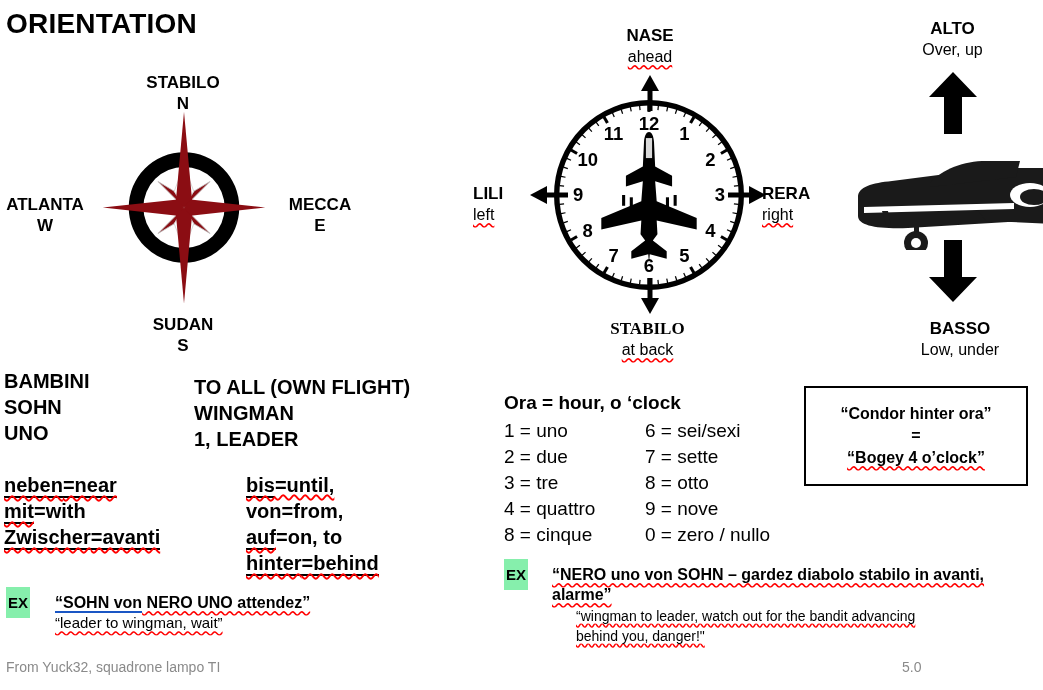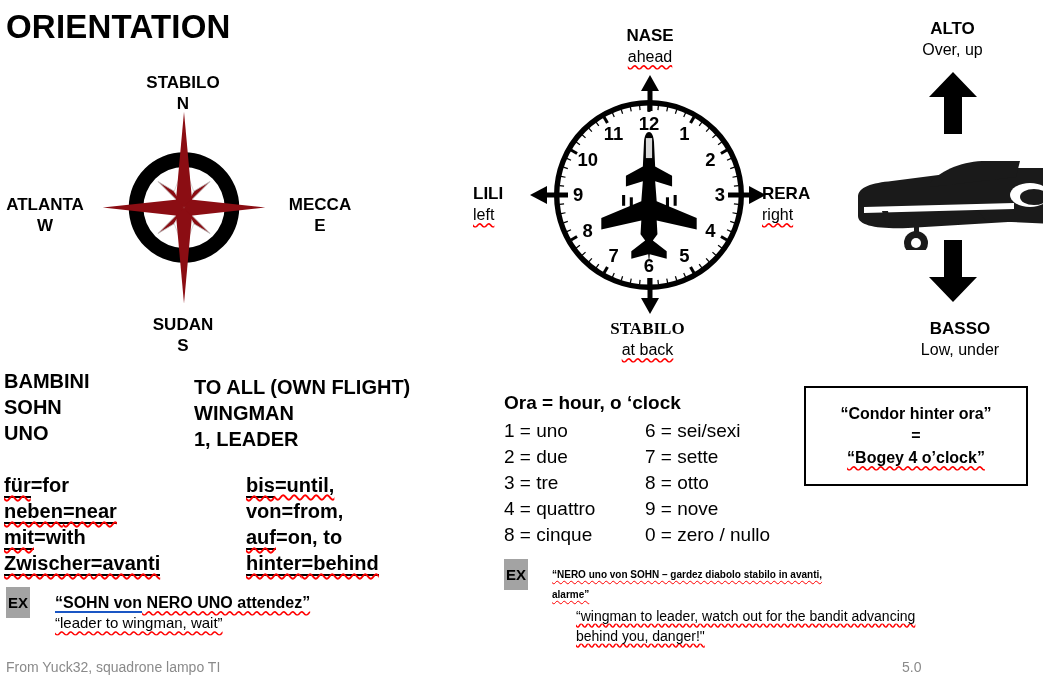--- a/index.html
+++ b/index.html
@@ -9,21 +9,21 @@
     font-family:"Liberation Sans", sans-serif;
     color:#000;
     overflow:hidden;
     position:relative;
   }
   .abs{position:absolute;}
 
   
   #page-title{
     left:6px; top:8px;
-    font-size:33px; font-weight:bold; letter-spacing:.2px;
+    font-size:28px; font-weight:bold; letter-spacing:.2px;
   }
 
   
   .cap{ text-align:center; font-weight:bold; font-size:17px; line-height:21px;}
   .sub{ text-align:center; font-weight:normal; font-size:16px; line-height:20px;}
 
   
   .sq{
     text-decoration: underline wavy #ff0000;
     text-decoration-skip-ink:none;
@@ -33,21 +33,21 @@
     border-bottom:2px solid #000;
     text-decoration: underline wavy #ff0000;
     text-underline-offset:3px;
     text-decoration-skip-ink:none;
   }
   .bluelink{
     color:#000;
     border-bottom:2px solid #1a56c4;
     margin-top:40px;
   }
-  .hl{ background:#a3a3a3; padding:7px 2px; font-weight:bold;}
+  .hl{ background:#86efac; padding:7px 2px; font-weight:bold;}
 
   
   #compass-wrap{ left:100px; top:110px; width:168px; height:195px;}
   
   #clock-wrap{ left:549px; top:95px; width:200px; height:200px;}
 
   
   .wordcol{ font-weight:bold; font-size:20px; line-height:26px; white-space:nowrap;}
 
   
@@ -278,21 +278,20 @@
   <div>SOHN</div>
   <div>UNO</div>
 </div>
 <div class="abs wordcol" style="left:194px;top:374px;">
   <div>TO ALL (OWN FLIGHT)</div>
   <div>WINGMAN</div>
   <div>1, LEADER</div>
 </div>
 
 <div class="abs wordcol" style="left:4px;top:472px;line-height:26px;">
-  <div><span class="both">für</span><span>=for</span></div>
   <div><span class="both">neben</span><span class="both">=near</span></div>
   <div><span class="both">mit</span><span>=with</span></div>
   <div><span class="both">Zwischer</span><span class="both">=avanti</span></div>
 </div>
 <div class="abs wordcol" style="left:246px;top:472px;line-height:26px;">
   <div><span class="both">bis</span><span class="sq">=until,</span></div>
   <div><span>von</span><span>=from,</span></div>
   <div><span class="both">auf</span><span>=on, to</span></div>
   <div><span class="both">hinter</span><span class="both">=behind</span></div>
 </div>
@@ -325,21 +324,21 @@
 
 <div class="abs" id="quote-box">
   <div>“Condor hinter ora”</div>
   <div>=</div>
   <div><span class="sq">“Bogey 4 o’clock”</span></div>
 </div>
 
 <div class="abs" style="left:504px;top:566px;">
   <span class="hl" style="font-size:15px;">EX</span>
 </div>
-<div class="abs" style="left:552px;top:565px;font-size:10px;font-weight:bold;line-height:20px;">
+<div class="abs" style="left:552px;top:565px;font-size:16px;font-weight:bold;line-height:20px;">
   <div><span class="sq">“NERO uno von SOHN – gardez diabolo stabilo in avanti,</span></div>
   <div><span class="sq">alarme”</span></div>
 </div>
 <div class="abs" style="left:576px;top:606px;font-size:14px;line-height:20px;">
   <div><span class="sq">“wingman to leader, watch out for the bandit advancing</span></div>
   <div><span class="sq">behind you, danger!"</span></div>
 </div>
 
 <div class="abs footer" style="left:6px;top:659px;">From Yuck32, squadrone lampo TI</div>
 <div class="abs footer" style="left:902px;top:659px;">5.0</div>

